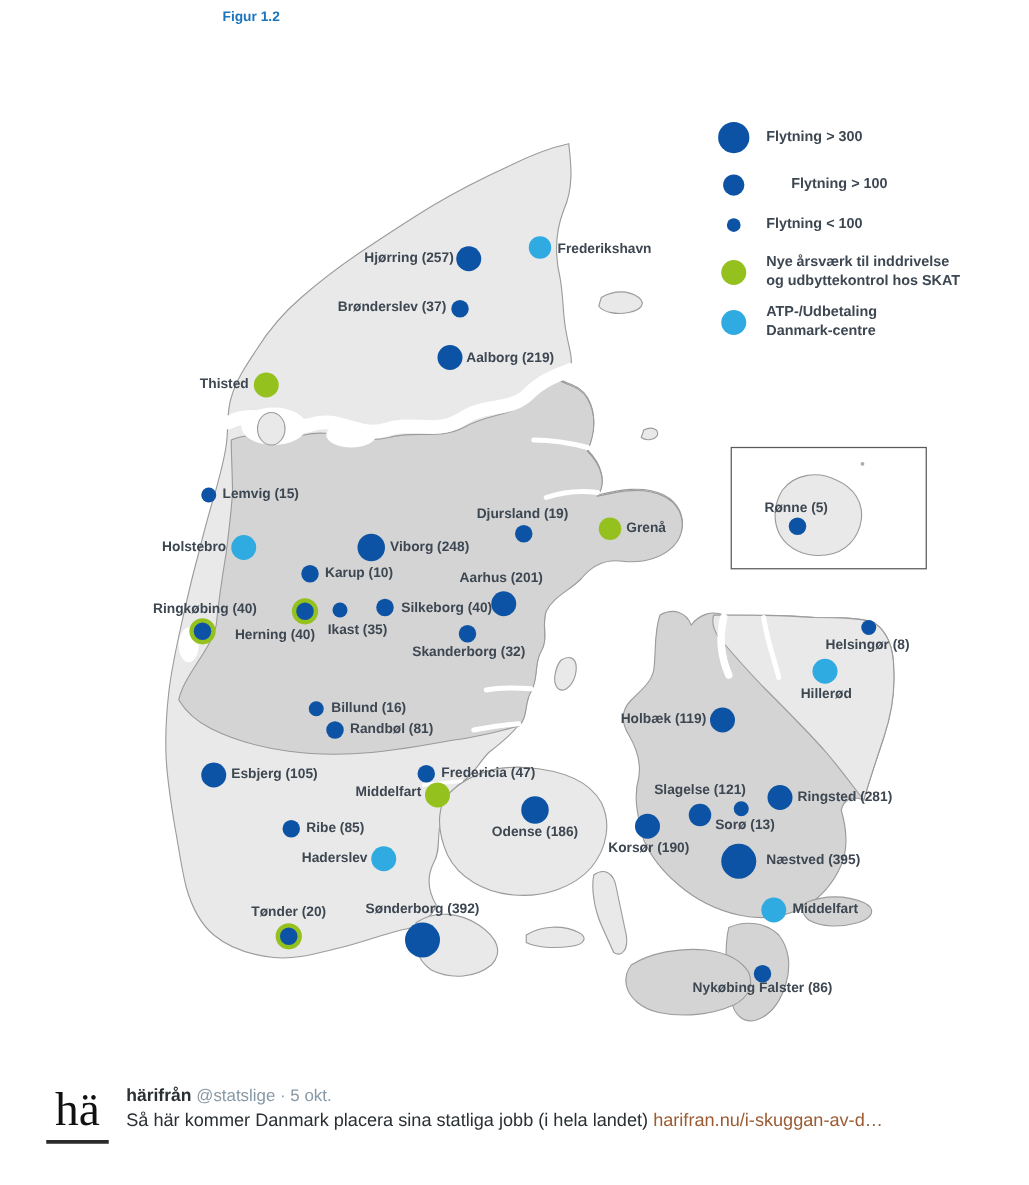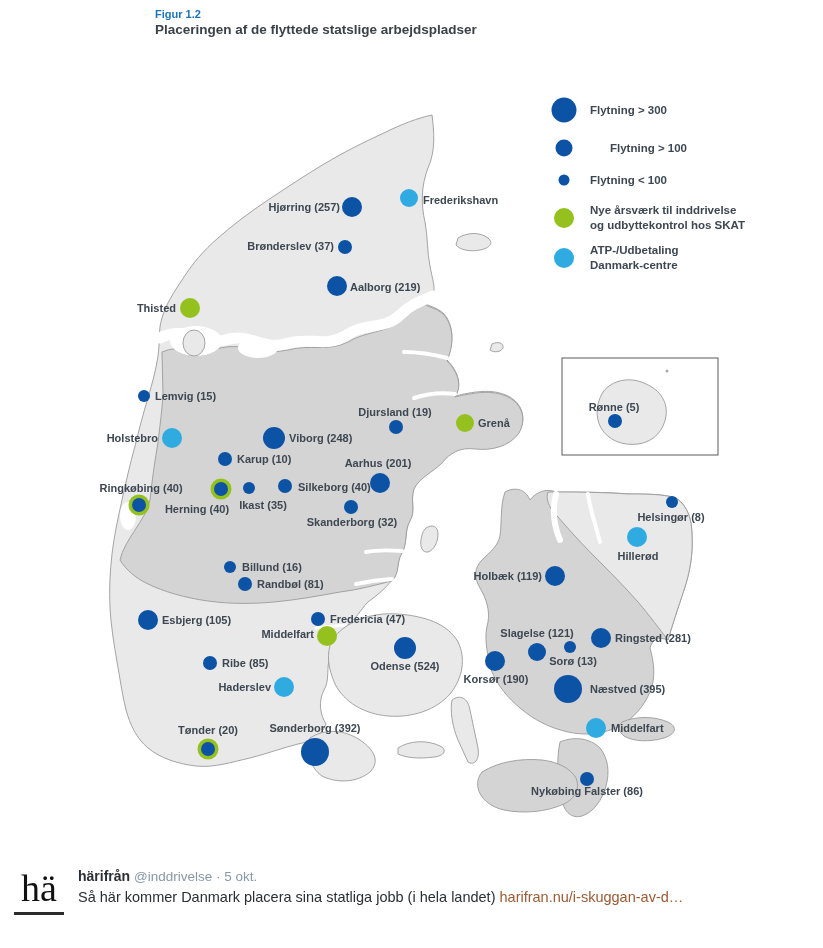--- a/index.html
+++ b/index.html
@@ -1,17 +1,17 @@
 <!DOCTYPE html>
 <html style="--dark_blue: #0d53a5; --light_blue: #2fabe1; --green: #95c11f; --label_text: #3d4752; --figure_blue: #1c75bc; --map_light: #e9e9e9; --map_dark: #d4d4d4; --map_stroke: #9b9b9b; --tweet_gray: #8899a6; --icon: #aab4bd; --link: #9b5b33;"><head>
 <meta charset="utf-8">
 <style>
   html,body{margin:0;padding:0;background:#fff;}
   .page{position:relative;width:795px;height:948px;background:#fff;overflow:hidden;
-        font-family:"Liberation Sans",sans-serif;}
+        font-family:"Liberation Sans",sans-serif;margin-left:23px;}
   
   .fig-label{position:absolute;left:155px;top:8px;font-size:11px;font-weight:bold;color:var(--figure_blue);}
   .fig-title{position:absolute;left:155px;top:22px;font-size:13.5px;font-weight:bold;color:#3a4147;margin:0;}
   
   .map-wrap{position:absolute;left:0;top:0;width:823px;height:855px;}
   svg.mapsvg{position:absolute;left:0;top:0;}
   .land-light{fill:var(--map_light);stroke:var(--map_stroke);stroke-width:0.9;}
   .land-dark{fill:var(--map_dark);stroke:var(--map_stroke);stroke-width:0.9;}
   .water{fill:none;stroke:#ffffff;stroke-linecap:round;}
   .water-fill{fill:#ffffff;stroke:none;}
@@ -44,21 +44,20 @@
   .tw-act svg{fill:var(--icon);}
   .tw-count{font-size:12.5px;margin-left:7px;color:var(--tweet_gray);}
   .tw-more{letter-spacing:2px;font-size:13px;color:var(--icon);font-weight:bold;}
 </style>
 </head>
 <body>
 
 <div class="page">
 
   <div class="fig-label">Figur 1.2</div>
-  <h1 class="fig-title">Placeringen af de flyttede statslige arbejdspladser</h1>
 
   <div class="map-wrap">
     <svg class="mapsvg" width="823" height="855" viewBox="0 0 823 855">
 
       <path class="land-light" d="M 432 115
         C 434 132 436 150 428 168 C 421 186 421 205 425 222 C 428 238 427 252 430 266
         C 432 278 436 288 433 296 L 420 300
         C 428 308 440 306 447 318 C 455 332 452 348 447 360 C 459 372 462 386 455 396
         C 472 392 492 388 508 396 C 522 403 527 418 519 432 C 510 445 492 450 475 448
         C 460 446 450 452 442 462 C 432 472 420 476 414 488 C 410 500 416 510 410 520
@@ -211,21 +210,21 @@
         <div class="mlabel end" style="left: 314px; top: 634px;">Middelfart</div>
         <div class="dot blue" style="left: 210px; top: 663px; width: 14px; height: 14px;"></div>
         <div class="mlabel start" style="left: 222px; top: 663px;">Ribe (85)</div>
         <div class="dot lightblue" style="left: 284px; top: 687px; width: 20px; height: 20px;"></div>
         <div class="mlabel end" style="left: 271px; top: 687px;">Haderslev</div>
         <div class="dot ring" style="left: 208px; top: 749px; width: 14px; height: 14px;"></div>
         <div class="mlabel center" style="left: 208px; top: 730px;">Tønder (20)</div>
         <div class="dot blue" style="left: 315px; top: 752px; width: 28px; height: 28px;"></div>
         <div class="mlabel center" style="left: 315px; top: 728px;">Sønderborg (392)</div>
         <div class="dot blue" style="left: 405px; top: 648px; width: 22px; height: 22px;"></div>
-        <div class="mlabel center" style="left: 405px; top: 666px;">Odense (524)</div>
+        <div class="mlabel center" style="left: 405px; top: 666px;">Odense (186)</div>
         <div class="dot blue" style="left: 495px; top: 661px; width: 20px; height: 20px;"></div>
         <div class="mlabel center" style="left: 496px; top: 679px;">Korsør (190)</div>
         <div class="dot blue" style="left: 537px; top: 652px; width: 18px; height: 18px;"></div>
         <div class="mlabel center" style="left: 537px; top: 633px;">Slagelse (121)</div>
         <div class="dot blue" style="left: 570px; top: 647px; width: 12px; height: 12px;"></div>
         <div class="mlabel center" style="left: 573px; top: 661px;">Sorø (13)</div>
         <div class="dot blue" style="left: 601px; top: 638px; width: 20px; height: 20px;"></div>
         <div class="mlabel start" style="left: 615px; top: 638px;">Ringsted (281)</div>
         <div class="dot blue" style="left: 568px; top: 689px; width: 28px; height: 28px;"></div>
         <div class="mlabel start" style="left: 590px; top: 689px;">Næstved (395)</div>
@@ -241,19 +240,19 @@
         <div class="mlabel center" style="left: 638px; top: 556px;">Hillerød</div>
         <div class="dot blue" style="left: 615px; top: 421px; width: 14px; height: 14px;"></div>
         <div class="mlabel center" style="left: 614px; top: 407px;">Rønne (5)</div>
       </div>
   </div>
 
   <div class="tweet">
     <div class="avatar">hä</div>
     <div class="tw-head">
       <span class="tw-name">härifrån</span>
-      <span class="tw-meta"> <span>@inddrivelse</span>
+      <span class="tw-meta"> <span>@statslige</span>
         <span>·</span>
         <span>5 okt.</span></span>
     </div>
     <div class="tw-text"><span>Så här kommer Danmark placera sina statliga jobb (i hela landet) </span><a class="tw-link" href="#">harifran.nu/i-skuggan-av-d…</a></div>
   </div>
 </div>
 
 </body></html>

